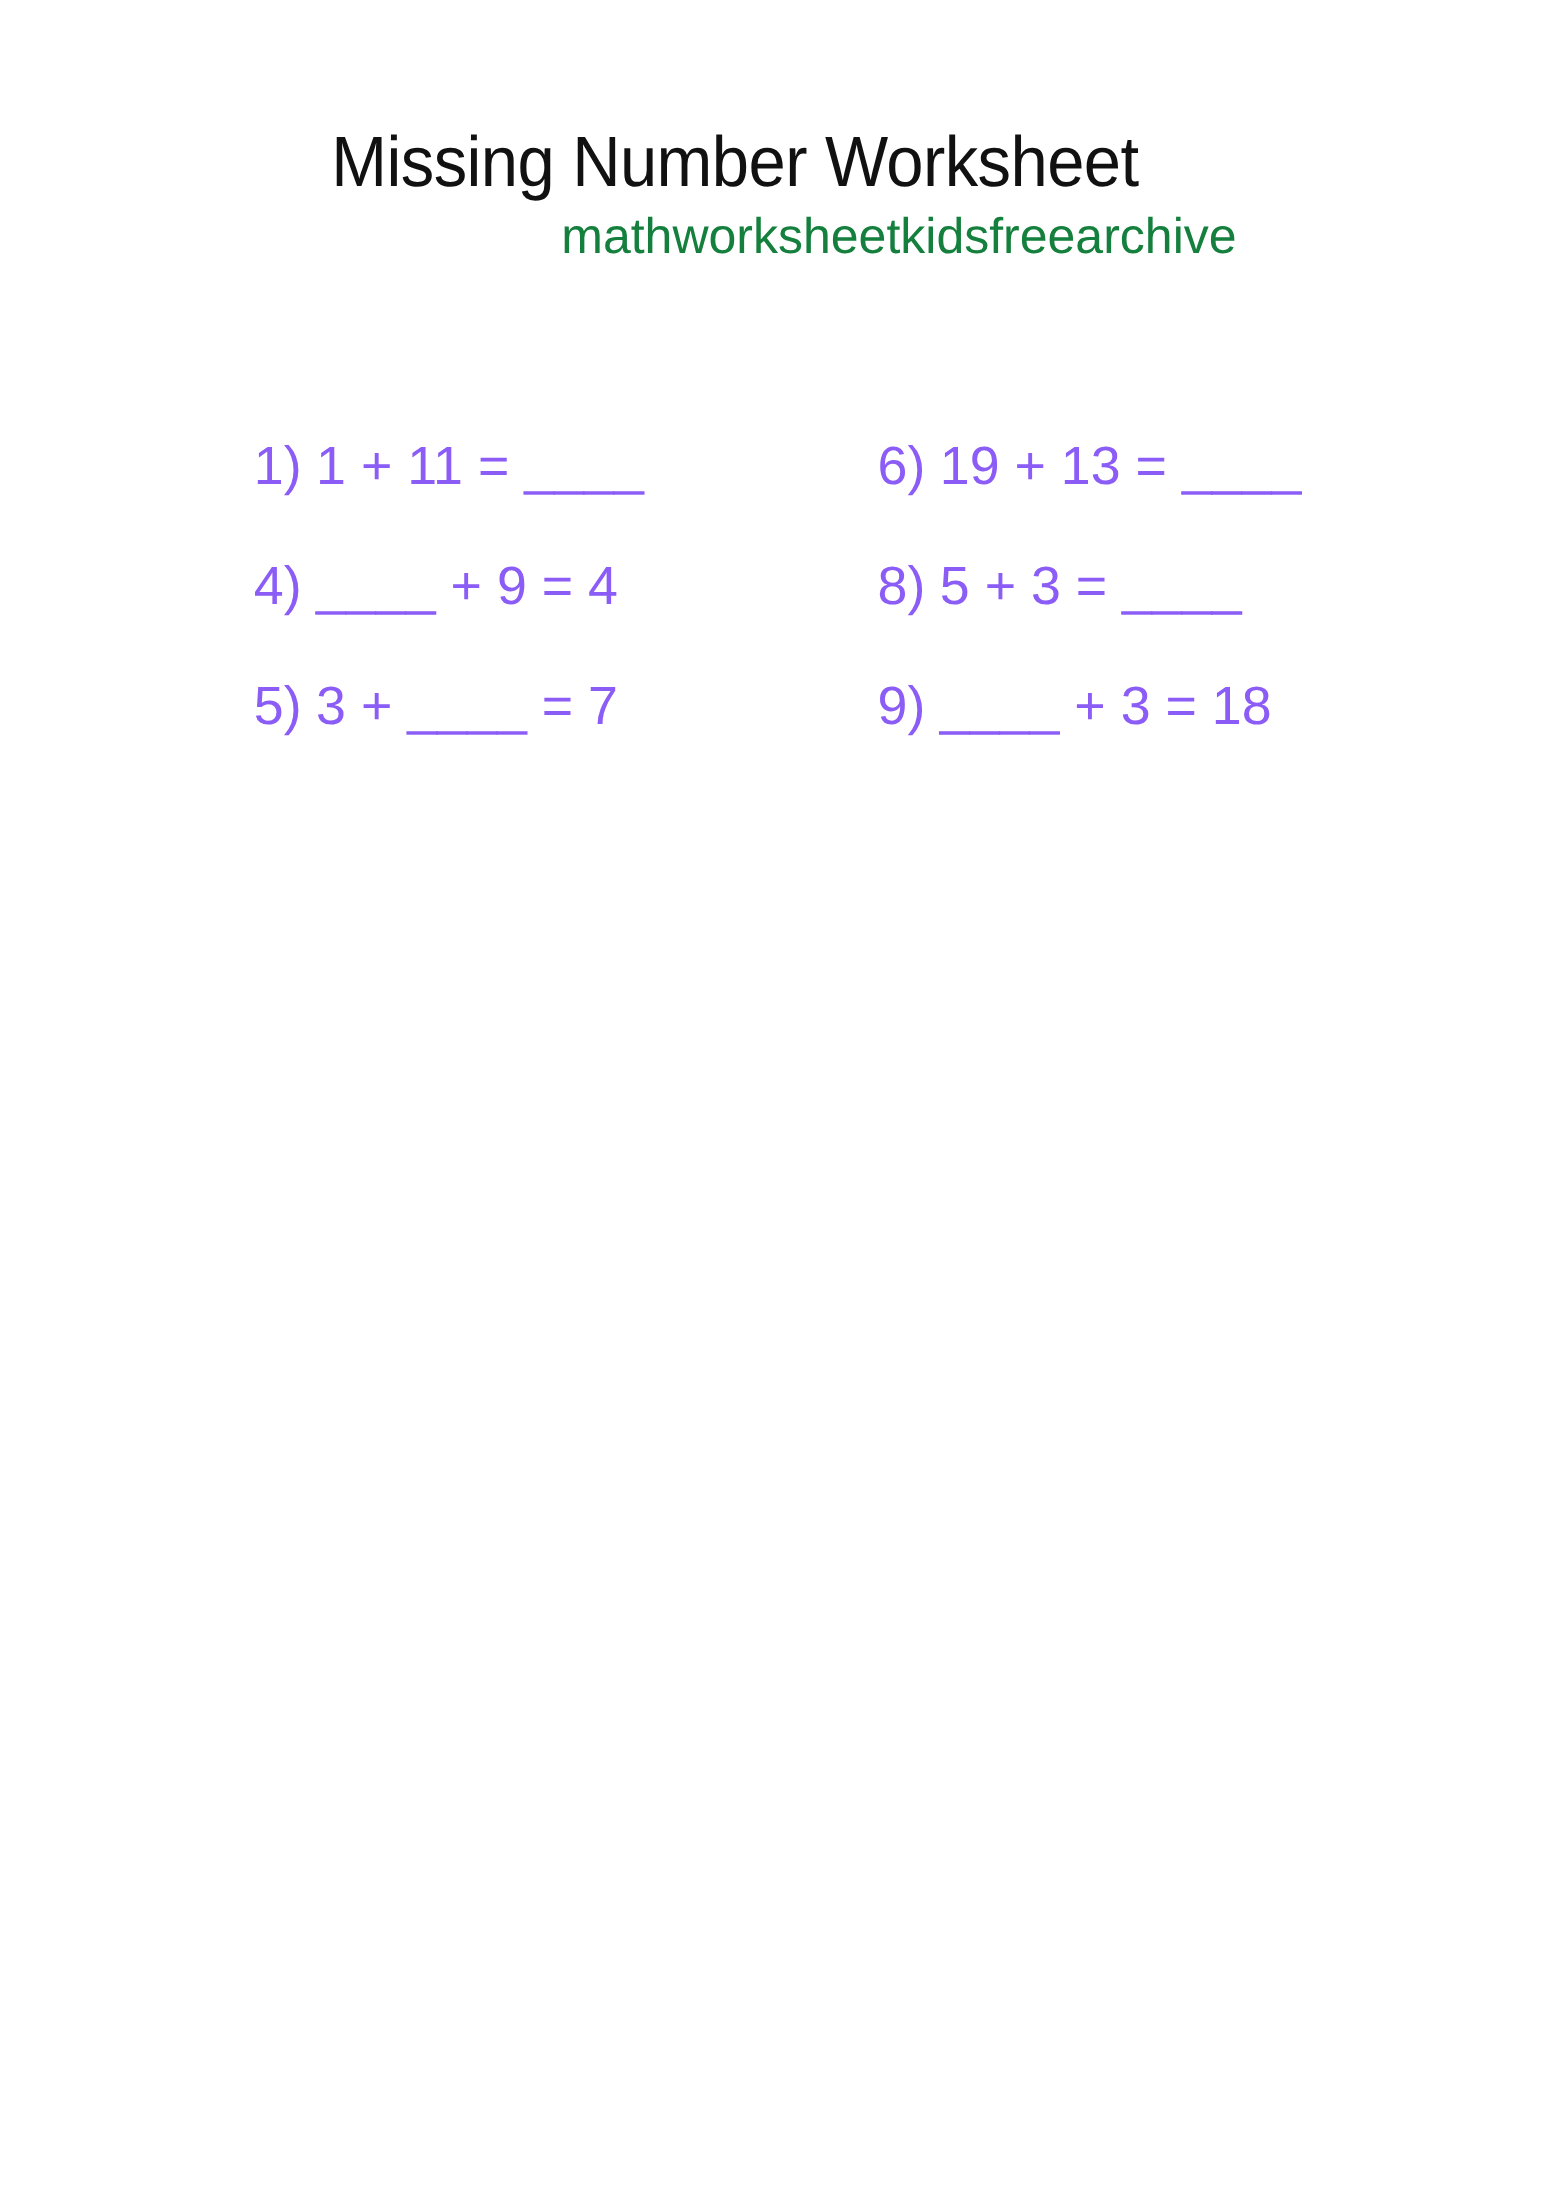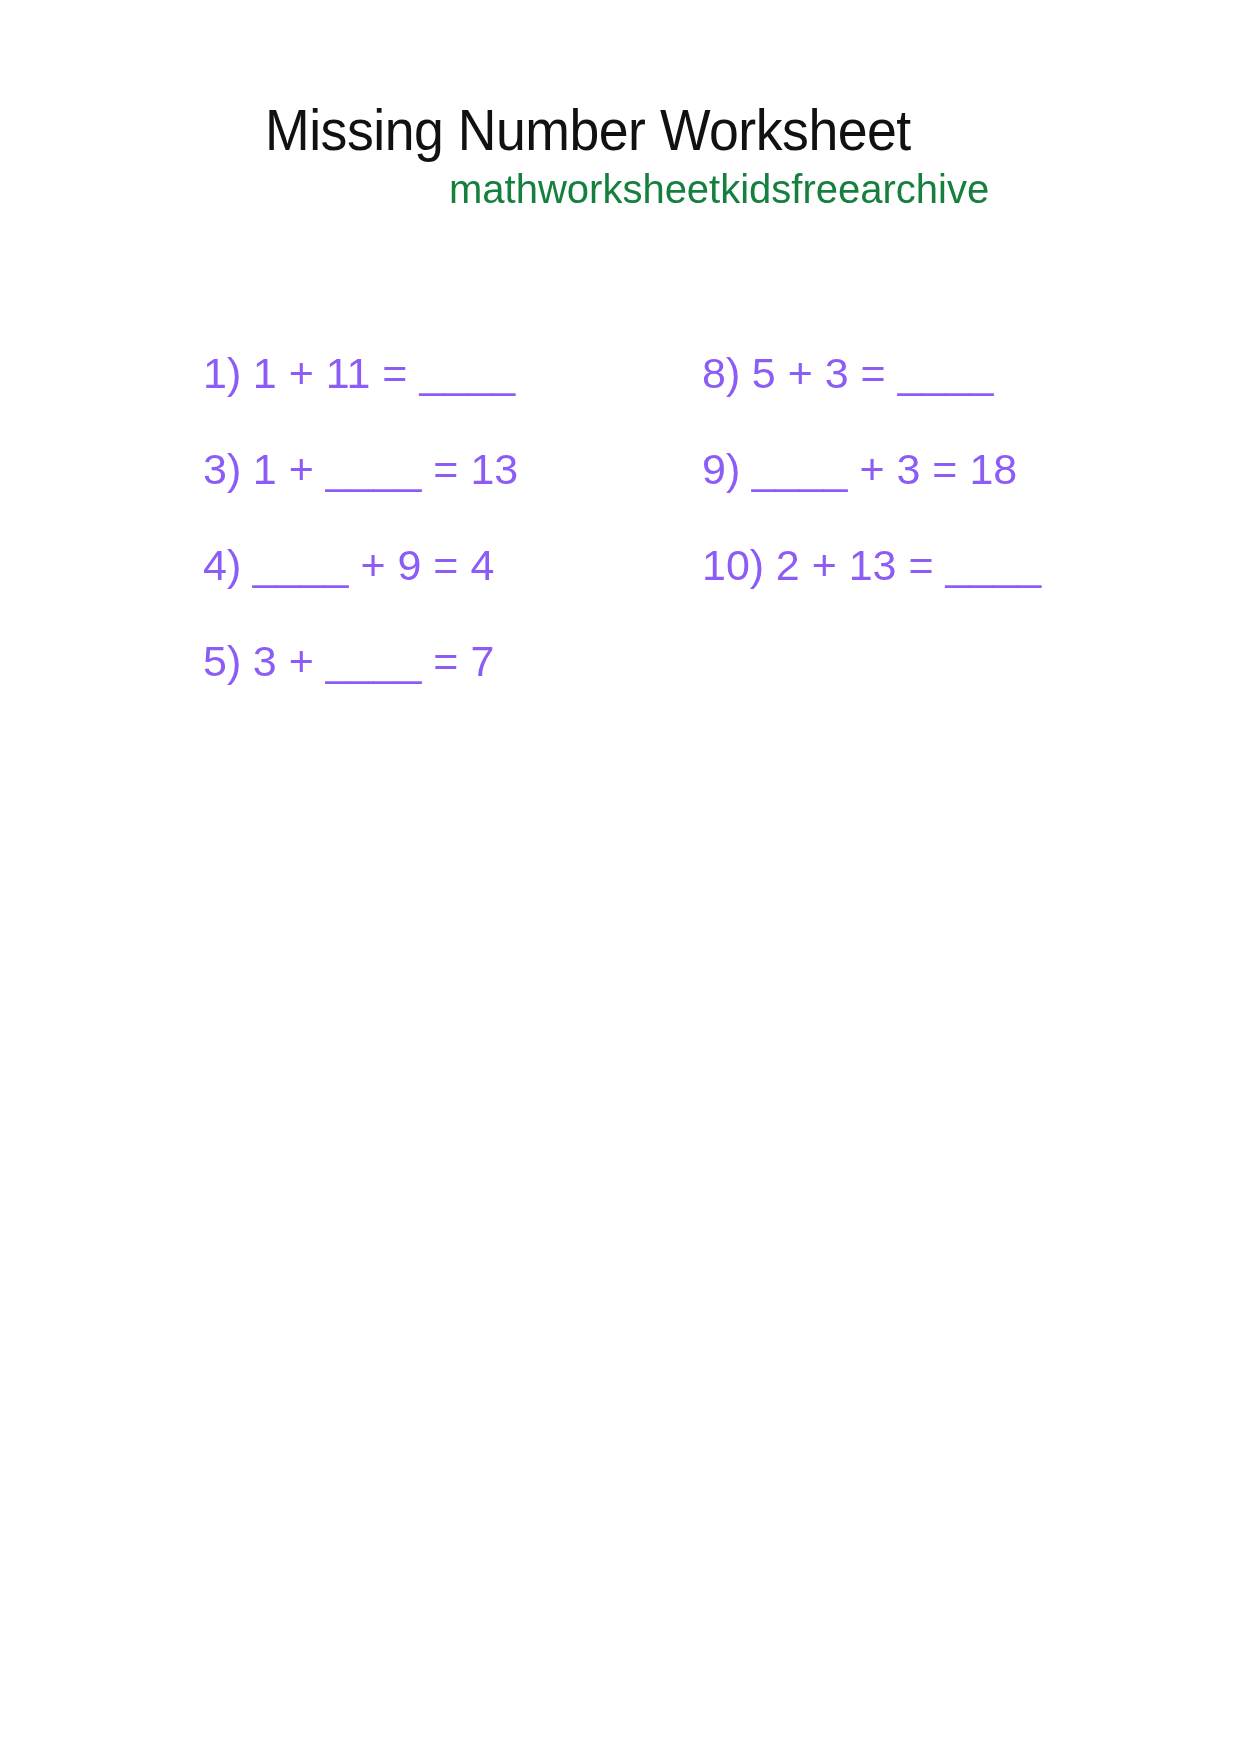--- a/index.html
+++ b/index.html
@@ -69,37 +69,34 @@
 
   <div class="subtitle">mathworksheetkidsfreearchive</div>
 
   <div class="problems">
 
     <div class="col col-left">
       <div class="problem">
         <span>1)</span><span class="eq">1 + 11 = ____</span>
       </div>
       <div class="problem">
-        <span>3)</span><span class="eq">1 + ____ = 13</span>
-      </div>
-      <div class="problem">
         <span>4)</span><span class="eq">____ + 9 = 4</span>
       </div>
       <div class="problem">
         <span>5)</span><span class="eq">3 + ____ = 7</span>
       </div>
     </div>
 
     <div class="col col-right">
       <div class="problem">
+        <span>6)</span><span class="eq">19 + 13 = ____</span>
+      </div>
+      <div class="problem">
         <span>8)</span><span class="eq">5 + 3 = ____</span>
       </div>
       <div class="problem">
         <span>9)</span><span class="eq">____ + 3 = 18</span>
-      </div>
-      <div class="problem">
-        <span>10)</span><span class="eq">2 + 13 = ____</span>
       </div>
     </div>
 
   </div>
 
 </div>
 
 </body></html>

